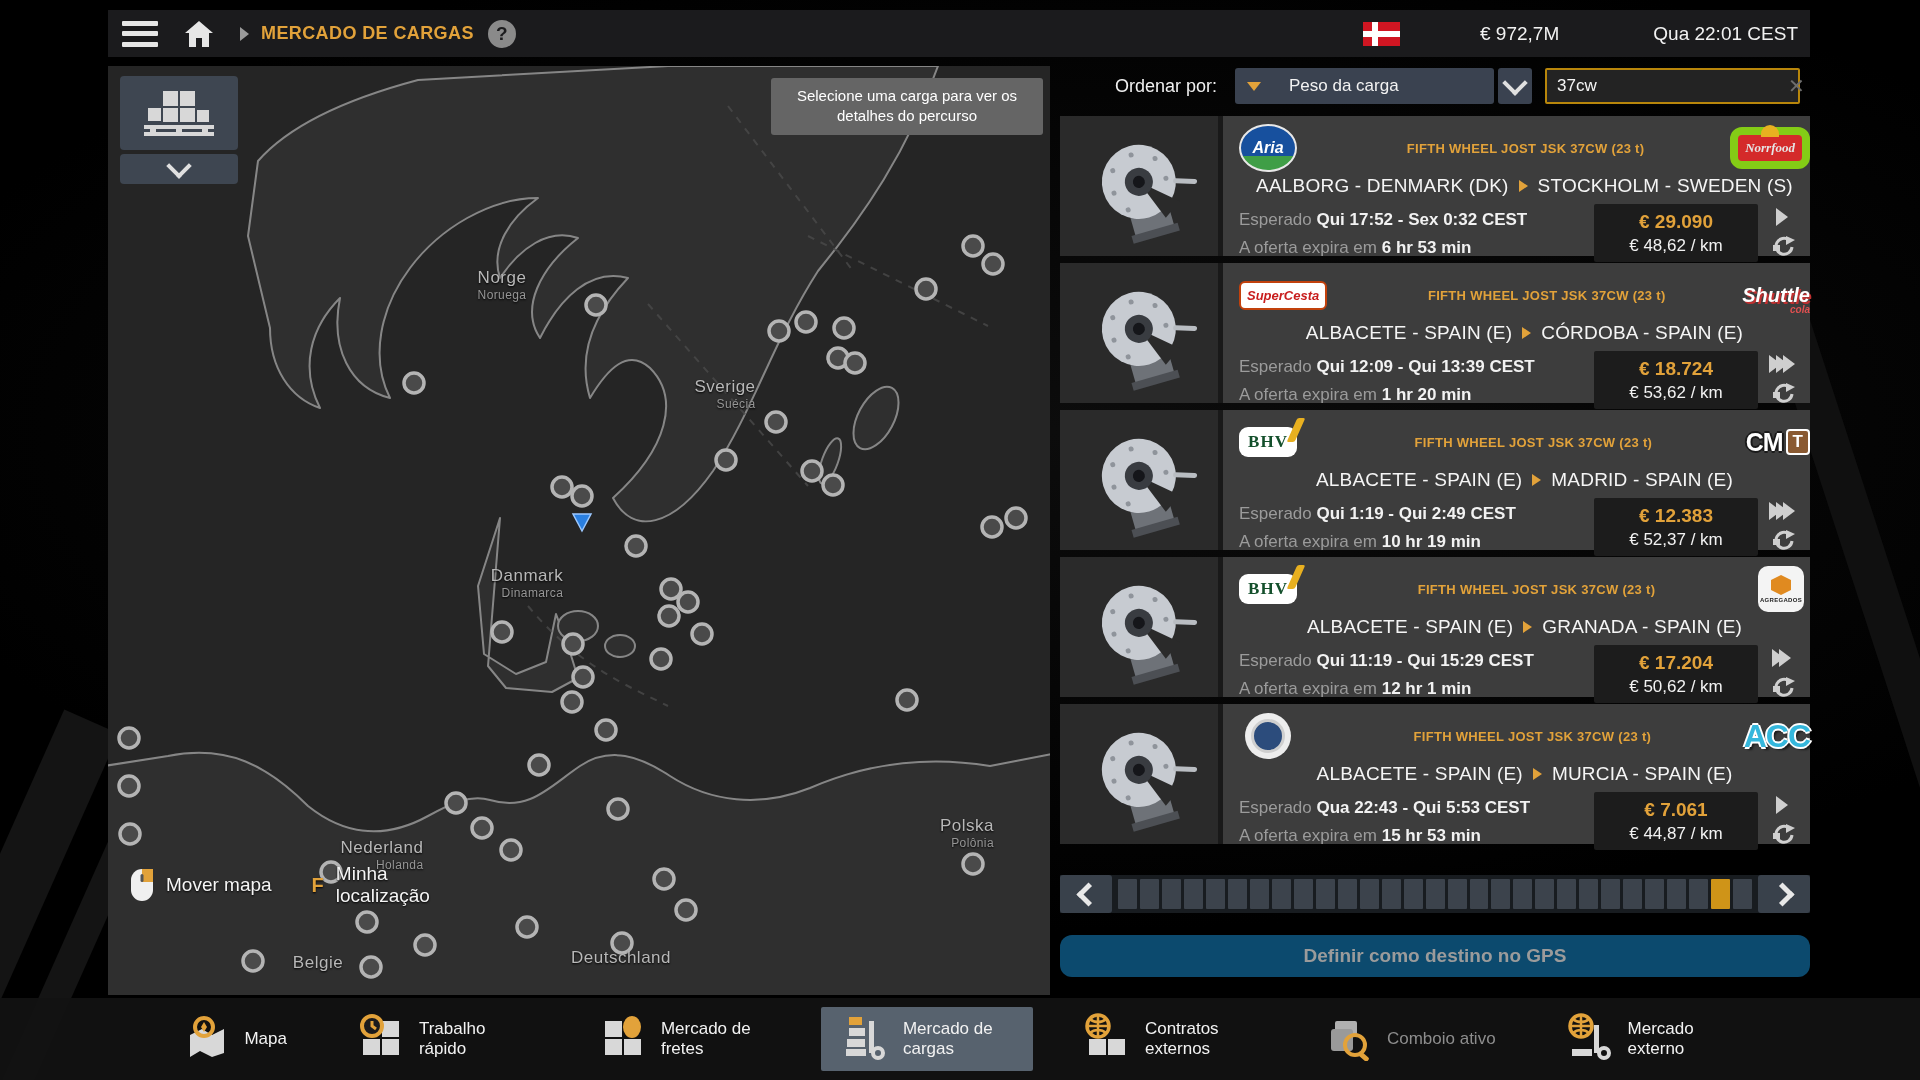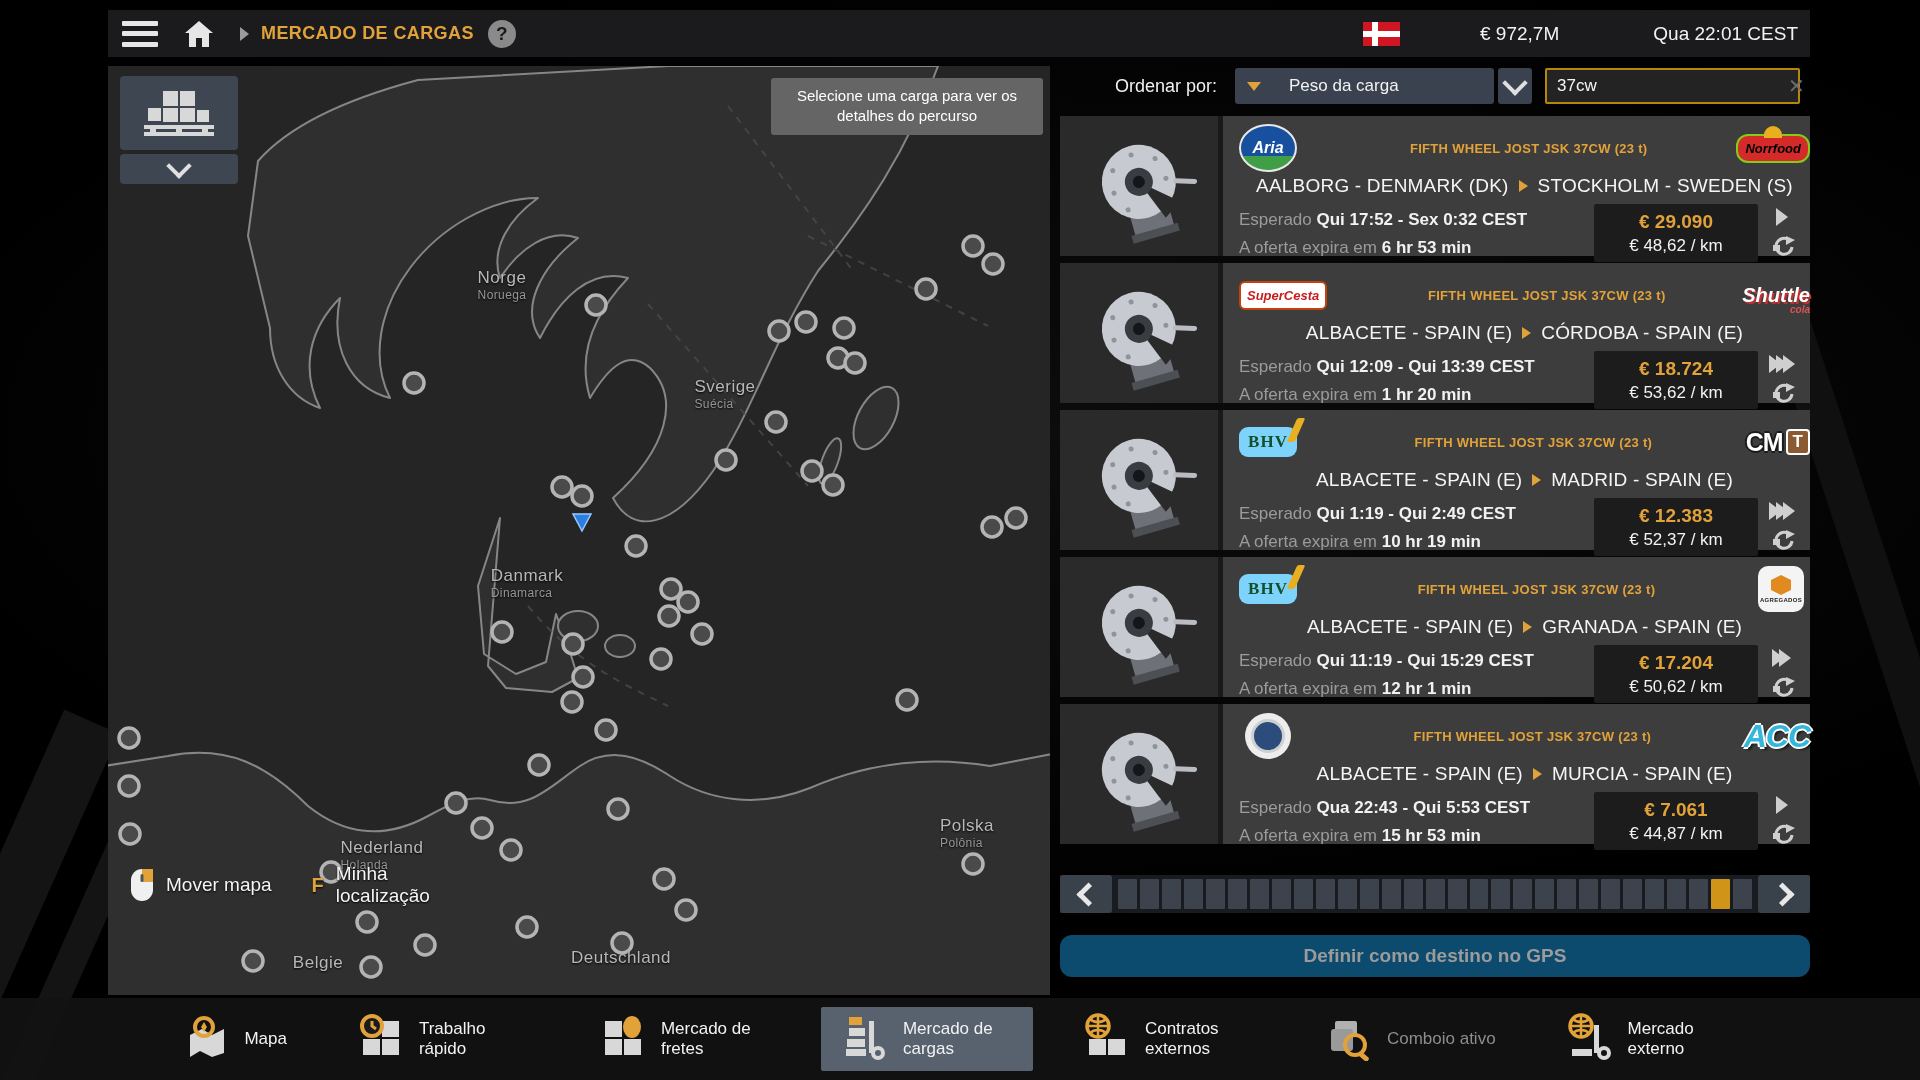--- a/index.html
+++ b/index.html
@@ -22,21 +22,21 @@
   .helpbtn{margin-left:14px;width:28px;height:28px;border-radius:50%;background:#8a8a8a;
            color:#1b1b1d;font-weight:bold;font-size:19px;display:flex;align-items:center;justify-content:center;}
   .flag{left:1255px;top:12px;width:37px;height:24px;background:#d01622;position:absolute;}
   .flag:before{content:"";position:absolute;left:9px;top:0;width:6px;height:100%;background:#fff;}
   .flag:after{content:"";position:absolute;left:0;top:9px;width:100%;height:6px;background:#fff;}
   .money{position:absolute;left:1372px;top:13px;width:140px;font-size:19px;color:#f2f2f2;}
   .clock{position:absolute;right:12px;top:13px;font-size:19px;color:#f2f2f2;}
   
   .map{left:108px;top:66px;width:942px;height:929px;background:#262626;overflow:hidden;}
   .map svg.geo{position:absolute;left:0;top:0;}
-  .map-label{position:absolute;transform:translate(-50%,-50%);text-align:left;color:#b8b8b8;
+  .map-label{position:absolute;transform:translate(-50%,-50%);text-align:right;color:#b8b8b8;
              font-size:17px;letter-spacing:.5px;text-shadow:0 1px 2px #000;}
   .map-label small{display:block;font-size:12px;color:#969696;letter-spacing:.4px;}
   .tooltip{position:absolute;left:663px;top:12px;width:272px;min-height:44px;background:#656565;
            border-radius:3px;color:#fff;font-size:15px;text-align:center;padding:8px 10px;box-sizing:border-box;line-height:1.35;}
   .trailer-widget{position:absolute;left:12px;top:10px;width:118px;}
   .trailer-btn{width:118px;height:74px;background:#3e4651;border-radius:4px;display:flex;align-items:center;justify-content:center;}
   .trailer-exp{margin-top:4px;width:118px;height:30px;background:#3e4651;border-radius:4px;display:flex;align-items:center;justify-content:center;}
   .map-controls{position:absolute;left:22px;bottom:88px;display:flex;align-items:center;gap:40px;}
   .mctl{display:flex;align-items:center;gap:12px;font-size:19px;color:#f5f5f5;text-shadow:0 1px 2px #000;}
   .keyF{color:#e2a23a;font-weight:bold;font-size:20px;}
@@ -72,44 +72,44 @@
             align-items:center;justify-content:center;gap:3px;padding:4px 6px;}
   .price{color:#e2a23a;font-weight:bold;font-size:19px;}
   .perkm{color:#f2f2f2;font-size:17px;}
   .cicons{width:52px;display:flex;flex-direction:column;align-items:center;justify-content:space-between;padding:4px 0;}
   .urg{display:flex;align-items:center;}
   .urg i{width:0;height:0;border-left:12px solid #cfcfcf;border-top:9px solid transparent;border-bottom:9px solid transparent;margin-left:-5px;}
   
   .logo{min-width:58px;height:48px;display:flex;align-items:center;justify-content:center;flex:none;}
   .lg-aria{width:48px;height:48px;border-radius:50%;border:2px solid #e8e8e8;box-sizing:border-box;
            background:linear-gradient(#17509e 68%,#3f9e46 68%);color:#fff;font-style:italic;font-weight:bold;font-size:16px;}
-  .lg-norrfood{background:#d42a2a;border:2px solid #84cc16;border-radius:12px;color:#000000;font-weight:bold;
-               font-style:italic;font-size:13px;padding:5px 7px;position:relative;}
+  .lg-norrfood{background:#d42a2a;border:8px solid #84cc16;border-radius:12px;color:#e5e5e5;font-weight:bold;
+               font-style:italic;font-size:13px;padding:5px 7px;position:relative;font-family:Liberation Serif, serif;}
   .lg-norrfood:before{content:"";position:absolute;top:-10px;left:50%;transform:translateX(-50%);
                width:18px;height:12px;background:#e8b020;border-radius:9px 9px 0 0;}
   .lg-supercesta{background:#fff;border:2px solid #c2410c;border-radius:6px;color:#c81e1e;font-weight:bold;
                font-style:italic;font-size:13px;padding:5px 6px;}
   .lg-shuttle{color:#fff;font-style:italic;font-weight:bold;font-size:20px;position:relative;
               text-shadow:2px 2px 0 #c03030;}
   .lg-shuttle small{position:absolute;right:0;bottom:-8px;color:#e05050;font-size:10px;text-shadow:none;}
-  .lg-bhv{background:#7dd3fc;border-radius:9px;padding:5px 9px;color:#14502c;font-weight:900;font-size:17px;
+  .lg-bhv{background:#ffffff;border-radius:9px;padding:5px 9px;color:#14502c;font-weight:900;font-size:17px;
           letter-spacing:1px;position:relative;font-family:"Liberation Serif",serif;}
   .lg-bhv:after{content:"";position:absolute;right:-3px;top:-9px;width:8px;height:24px;background:#e8b020;
           transform:skewX(-24deg);border-radius:2px;}
   .lg-cmt{display:flex;align-items:center;}
   .lg-cmt .cm{color:#fff;font-weight:900;font-size:25px;letter-spacing:-1px;
      text-shadow:-2px 0 #1a1a1a,2px 0 #1a1a1a,0 -2px #1a1a1a,0 2px #1a1a1a;}
   .lg-cmt .tbox{background:#8a5a32;border:2px solid #fff;border-radius:4px;color:#fff;font-weight:900;
      font-size:17px;padding:1px 5px;margin-left:3px;}
   .lg-agregados{width:46px;height:46px;background:#f4f4f4;border-radius:10px;flex-direction:column;gap:2px;display:flex;align-items:center;justify-content:center;}
   .lg-agregados .hex{width:20px;height:20px;background:#e08a20;clip-path:polygon(50% 0,100% 25%,100% 75%,50% 100%,0 75%,0 25%);}
   .lg-agregados .txt{font-size:6px;color:#222;font-weight:bold;letter-spacing:.3px;}
   .lg-badge{width:46px;height:46px;border-radius:50%;background:#ededed;display:flex;align-items:center;justify-content:center;}
   .lg-badge .inner{width:34px;height:34px;border-radius:50%;background:#2c4c7c;border:3px solid #cfcfcf;box-sizing:border-box;}
-  .lg-acc{color:#35b7dc;font-weight:900;font-style:italic;font-size:32px;letter-spacing:-1px;
+  .lg-acc{color:#35b7dc;font-weight:900;font-size:32px;letter-spacing:-1px;
      text-shadow:-2px 0 #fff,2px 0 #fff,0 -2px #fff,0 2px #fff,3px 3px 2px #00000088;}
   
   .pager{position:absolute;left:0;top:809px;width:750px;height:38px;background:#181c20;display:flex;align-items:center;gap:6px;padding:0;box-sizing:border-box;}
   .pgbtn{width:52px;height:38px;background:#39414b;border-radius:3px;display:flex;align-items:center;justify-content:center;flex:none;}
   .pgchev{width:12px;height:12px;border-right:5px solid #e8e8e8;border-bottom:5px solid #e8e8e8;}
   .pgchev.left{transform:rotate(135deg);margin-left:4px;} .pgchev.right{transform:rotate(-45deg);margin-right:4px;}
   .pgtrack{flex:1;height:30px;display:flex;gap:3px;}
   .pgseg{flex:1;background:#3c434c;border-radius:1px;}
   .pgseg.active{background:#cf9418;}
   

